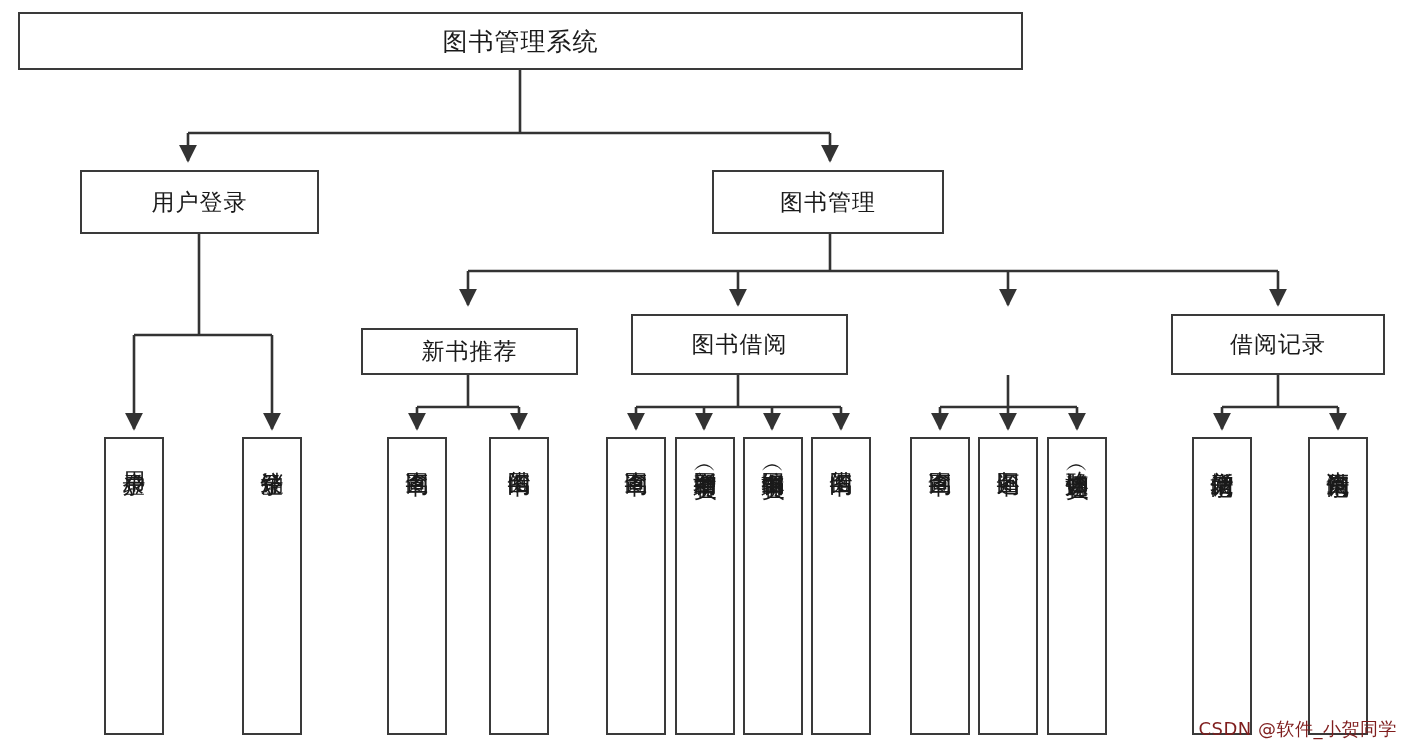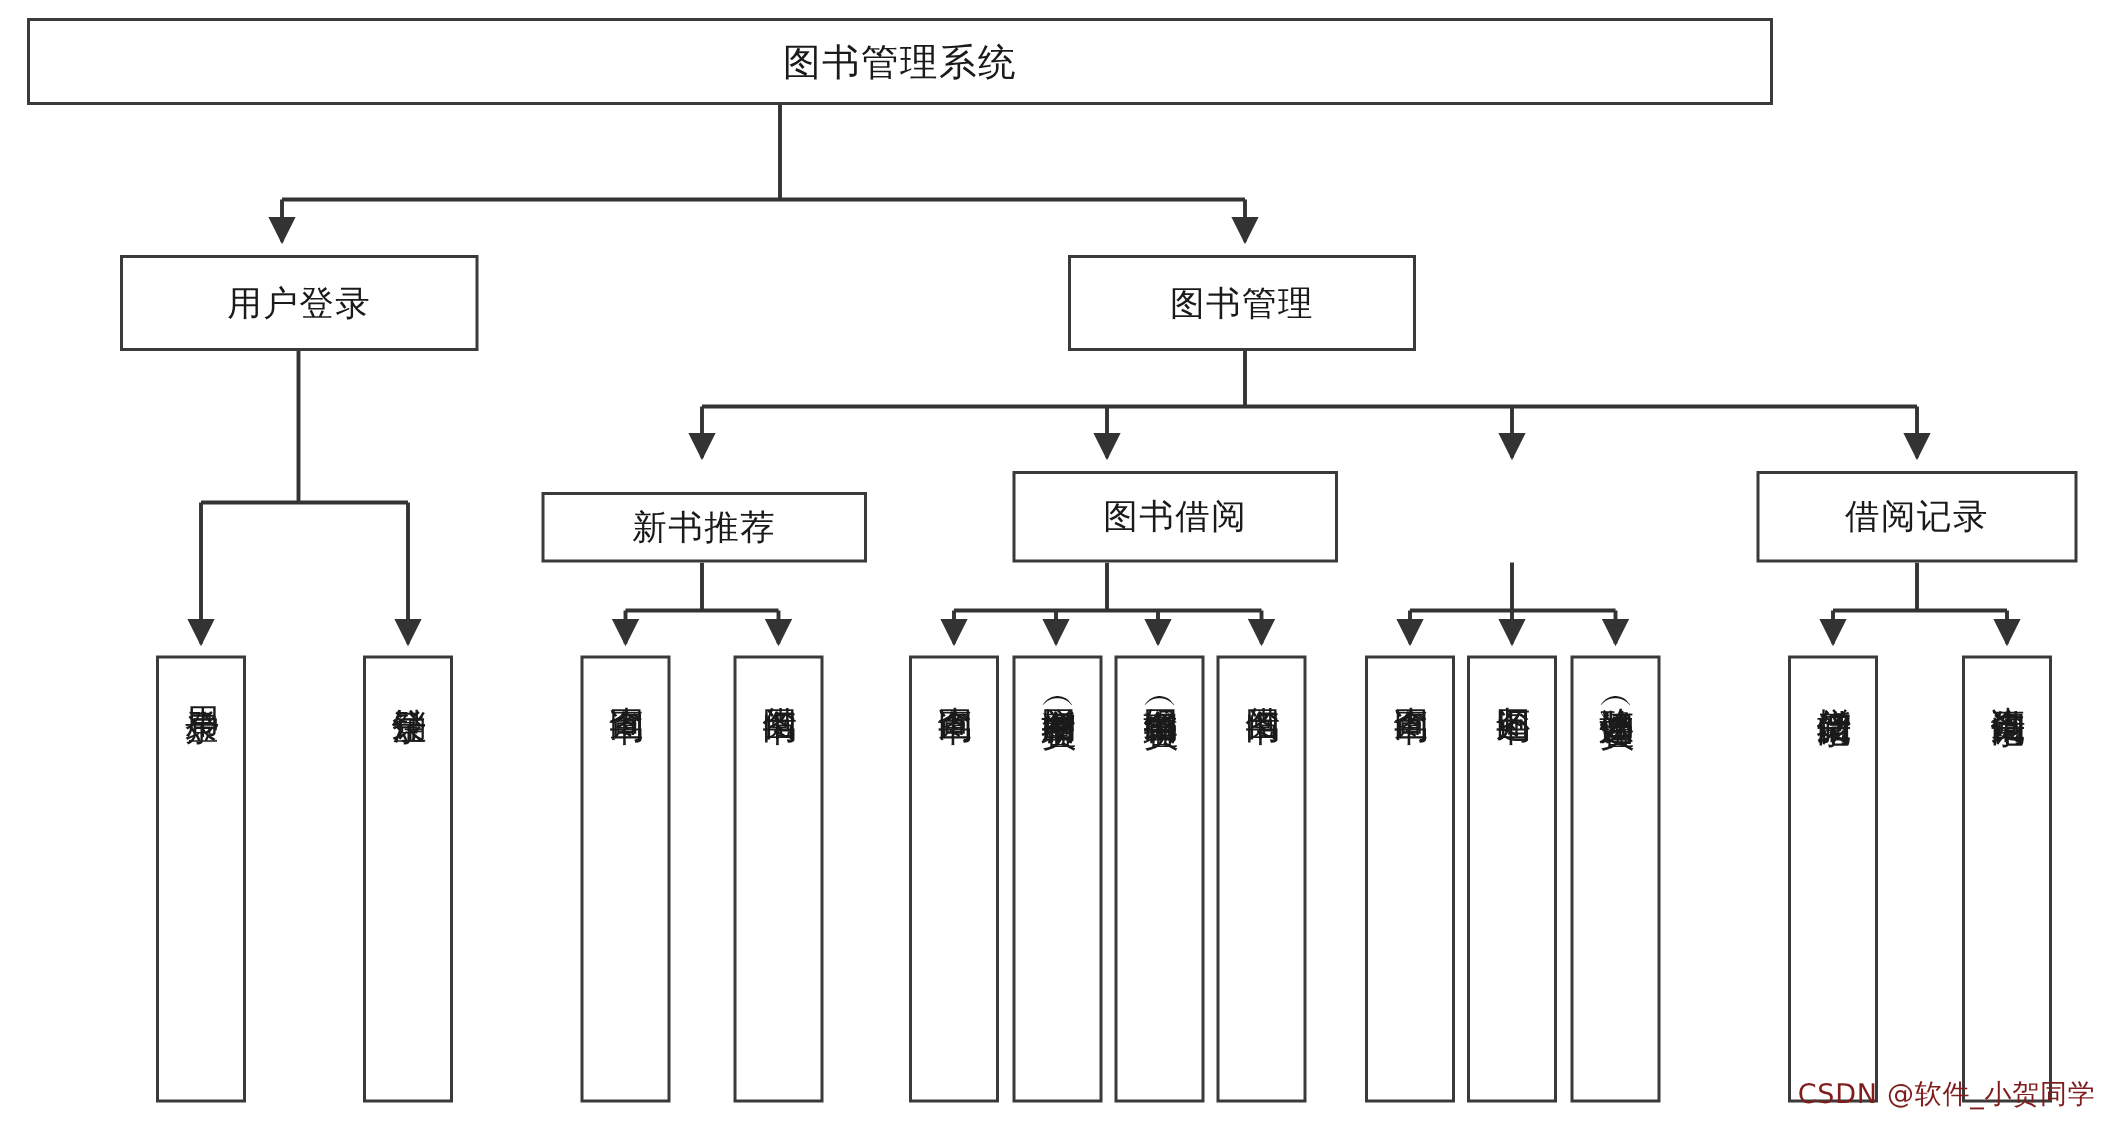--- a/index.html
+++ b/index.html
@@ -122,35 +122,35 @@
       <path d="M 1008 407 L 1008 429" marker-end="url(#arrow)"></path>
       <path d="M 1077 407 L 1077 429" marker-end="url(#arrow)"></path>
 
       <path d="M 1278 375 L 1278 407"></path>
       <path d="M 1222 407 L 1338 407"></path>
       <path d="M 1222 407 L 1222 429" marker-end="url(#arrow)"></path>
       <path d="M 1338 407 L 1338 429" marker-end="url(#arrow)"></path>
     </g>
   </svg>
 
-  <div class="node level-0" style="left:18px; top:12px; width:1164px; height:58px;">
+  <div class="node level-0" style="left:18px; top:12px; width:1005px; height:58px;">
     <span class="htext">图书管理系统</span>
   </div>
 
   <div class="node level-1" style="left:80px; top:170px; width:239px; height:64px;">
     <span class="htext">用户登录</span>
   </div>
   <div class="node level-1" style="left:712px; top:170px; width:232px; height:64px;">
     <span class="htext">图书管理</span>
   </div>
 
   <div class="node level-2" style="left:361px; top:328px; width:217px; height:47px;">
     <span class="htext">新书推荐</span>
   </div>
-  <div class="node level-2" style="left:631px; top:314px; width:217px; height:61px;margin-left:44px;">
+  <div class="node level-2" style="left:631px; top:314px; width:217px; height:61px;">
     <span class="htext">图书借阅</span>
   </div>
   <div class="node level-2" style="left:1171px; top:314px; width:214px; height:61px;">
     <span class="htext">借阅记录</span>
   </div>
 
   <div class="node leaf" style="left:104px; top:437px; width:60px; height:298px;">
     <span class="vtext">用户登录</span>
   </div>
   <div class="node leaf" style="left:242px; top:437px; width:60px; height:298px;">

